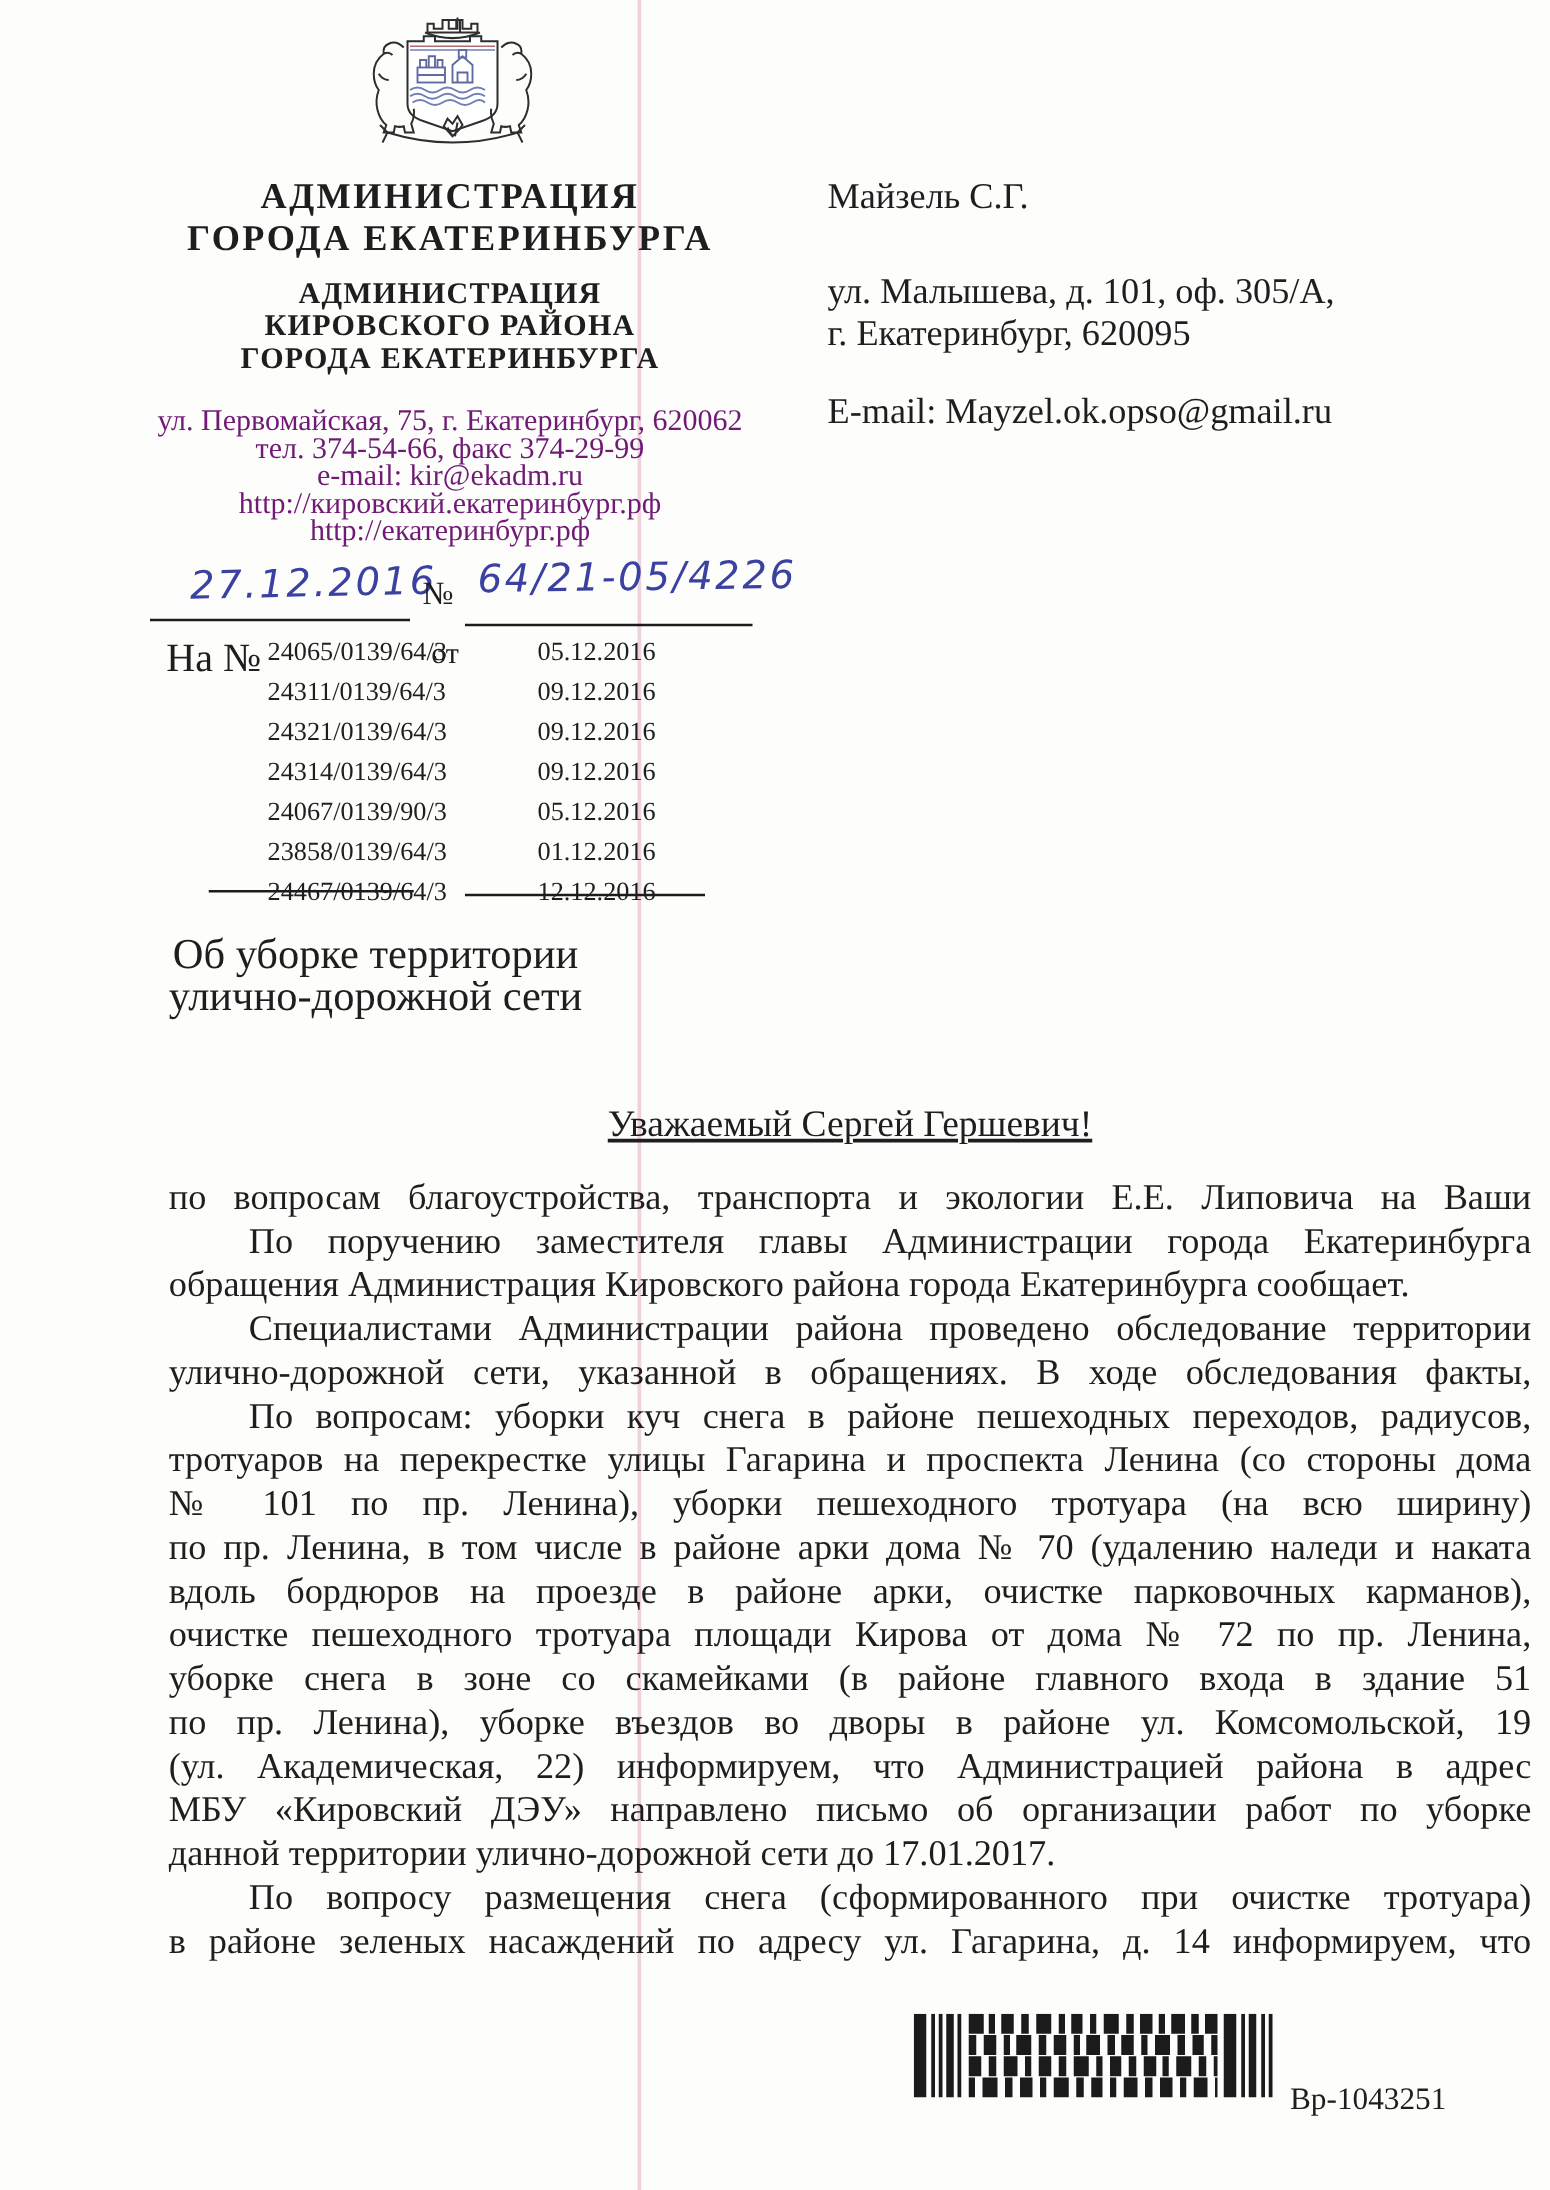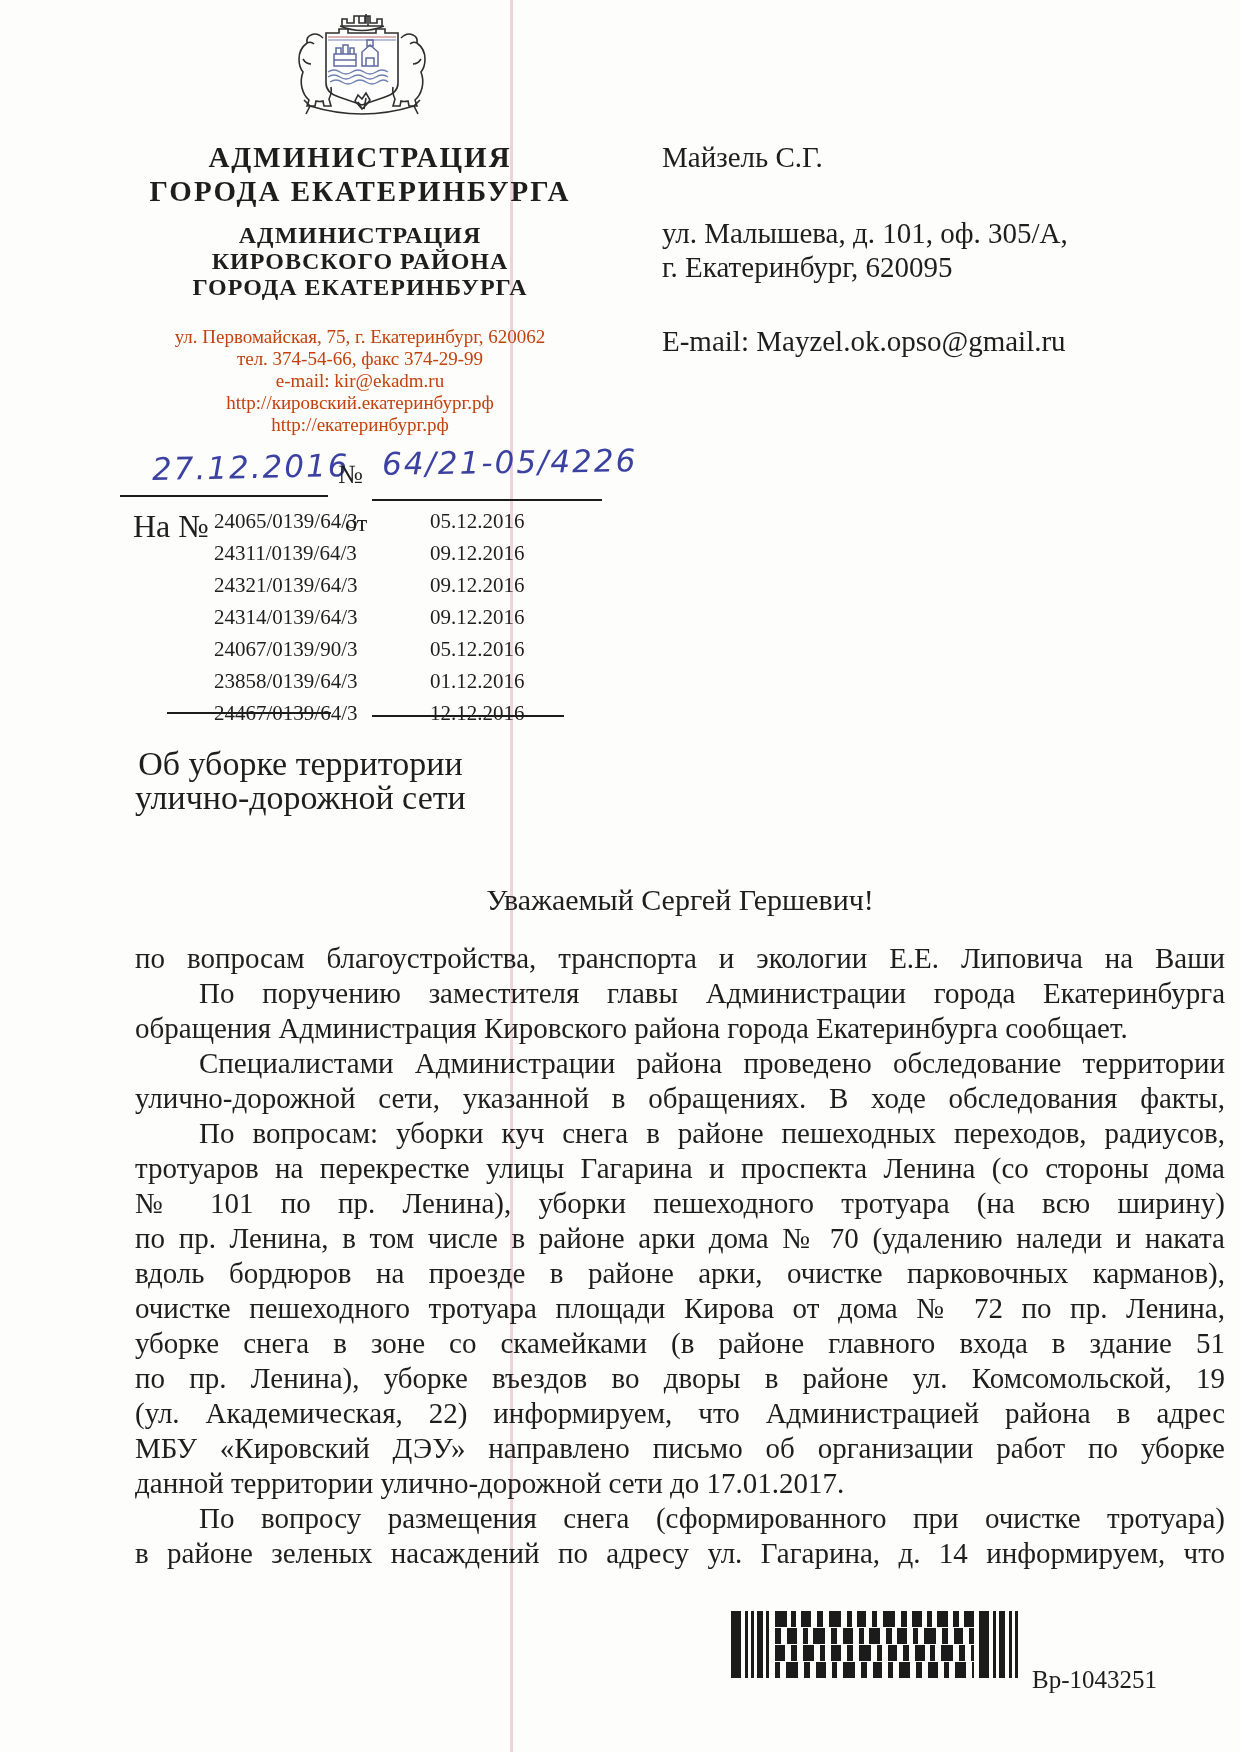--- a/index.html
+++ b/index.html
@@ -15,25 +15,25 @@
   
   .scan-line{
     position:absolute;left:510px;top:0;width:3px;height:1752px;
     background:rgba(219,139,168,0.38);
   }
   
   .emblem{position:absolute;left:290px;top:6px;width:144px;height:116px;}
   .sender{position:absolute;left:105px;top:140px;width:510px;text-align:center;}
   .org-main{font-weight:bold;font-size:29px;line-height:34px;letter-spacing:2px;}
   .org-sub{font-weight:bold;font-size:24px;line-height:26px;letter-spacing:1px;margin-top:14px;}
-  .contacts{font-size:19px;line-height:22px;margin-top:26px;color:#c2410c;}
+  .contacts{font-size:24px;line-height:22px;margin-top:26px;color:#701a75;}
   
   .recipient{position:absolute;left:662px;top:140px;width:540px;font-size:29px;line-height:34px;}
   .recipient .r-name{margin-bottom:42px;}
-  .recipient .r-email{margin-top:40px;}
+  .recipient .r-email{margin-top:28px;}
   
   .hand{
     font-family:"DejaVu Sans", sans-serif;
     font-style:italic;
     color:#3b41a1;
     letter-spacing:2px;
   }
   .ref-date{position:absolute;left:152px;top:449px;font-size:31px;transform:rotate(-1.2deg);}
   .ref-no-label{position:absolute;left:338px;top:460px;font-size:26px;}
   .ref-number{position:absolute;left:382px;top:444px;font-size:31px;transform:rotate(-0.8deg);}
@@ -42,21 +42,21 @@
   .on-no{position:absolute;left:133px;top:508px;font-size:32px;}
   .from-label{position:absolute;left:345px;top:510px;font-size:24px;}
   .inc-numbers{position:absolute;left:214px;top:505px;font-size:21px;}
   .inc-dates{position:absolute;left:430px;top:505px;font-size:21px;}
   .inc-numbers div,.inc-dates div{height:32px;line-height:32px;}
   .u3{position:absolute;left:167px;top:712px;width:164px;height:2px;background:#1c1c1c;}
   .u4{position:absolute;left:372px;top:715px;width:192px;height:2px;background:#1c1c1c;}
   
   .subject{position:absolute;left:135px;top:747px;font-size:34px;line-height:34px;text-align:center;}
   
-  .salutation{position:absolute;left:135px;top:883px;width:1090px;text-align:center;font-size:30px;}
+  .salutation{position:absolute;left:135px;top:883px;width:1090px;text-align:center;font-size:30px;text-decoration:underline;}
   .body-text{position:absolute;left:135px;top:941px;width:1090px;font-size:29px;}
   .bl{height:35px;line-height:35px;white-space:nowrap;}
   .jl{white-space:normal;text-align:justify;text-align-last:justify;text-justify:inter-word;overflow:hidden;}
   .ind{padding-left:64px;}
   
   .barcode{position:absolute;left:731px;top:1611px;width:295px;height:67px;}
   .barcode-label{position:absolute;left:1032px;top:1666px;font-size:25px;}
 </style>
 </head>
 <body>

